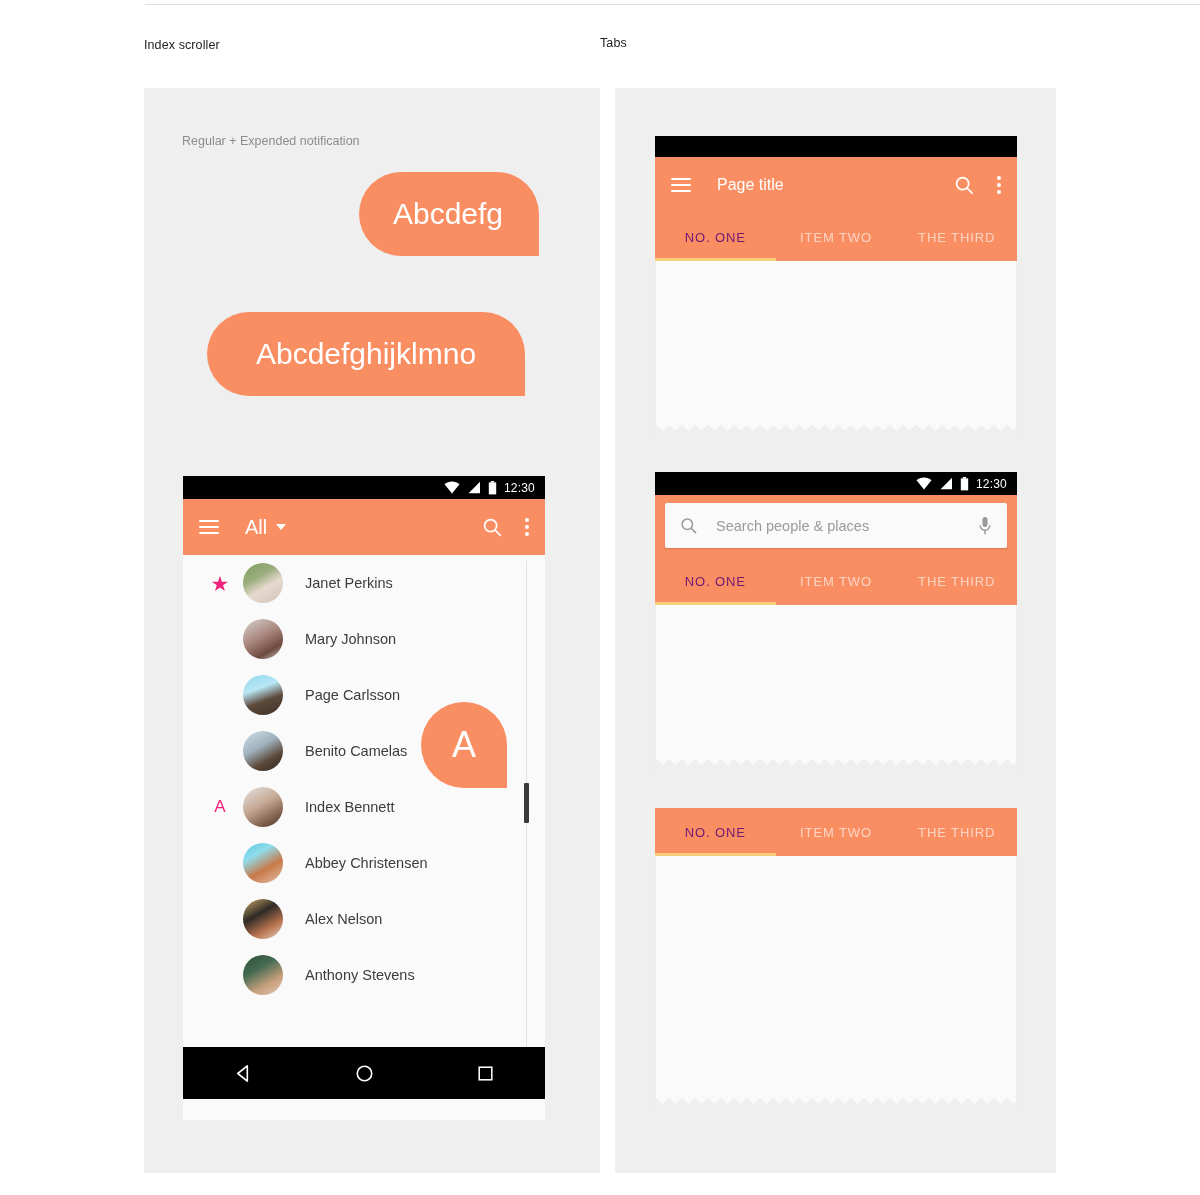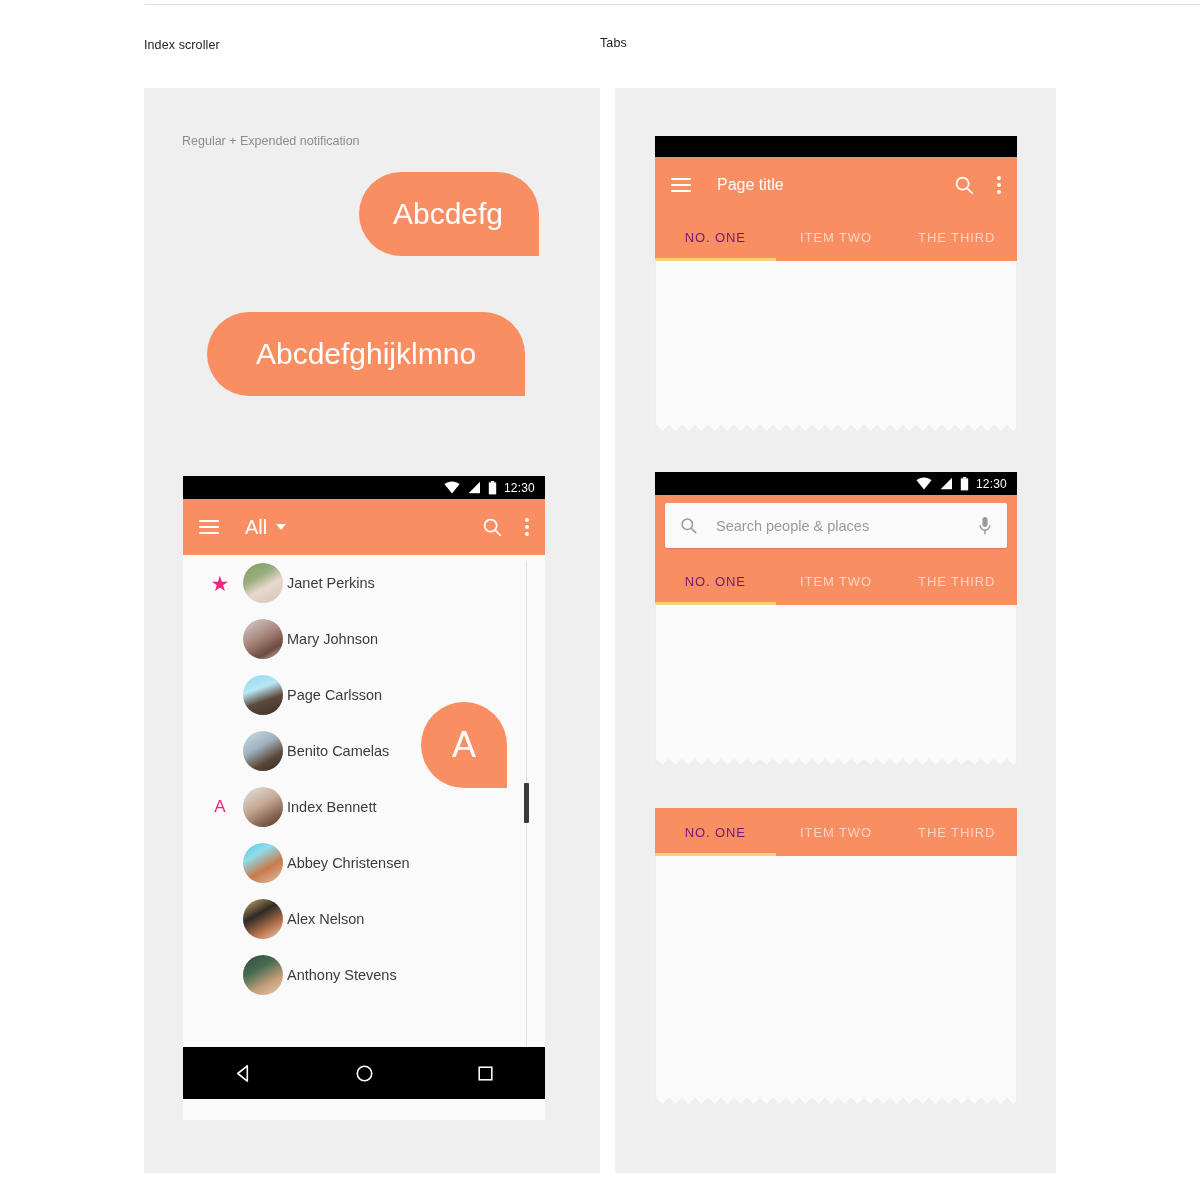--- a/index.html
+++ b/index.html
@@ -227,21 +227,21 @@
     color: #f0247c;
   }
   .avatar {
     width: 40px; height: 40px;
     border-radius: 50%;
     flex-shrink: 0;
     overflow: hidden;
     position: relative;
   }
   .contact-name {
-    margin-left: 4px;
+    margin-left: 22px;
     font-size: 14.5px;
     color: #3c3c3c;
   }
   .star {
     color: #f0247c;
     font-size: 21px;
     line-height: 1;
   }
   .list-scrollbar-track {
     position: absolute;

